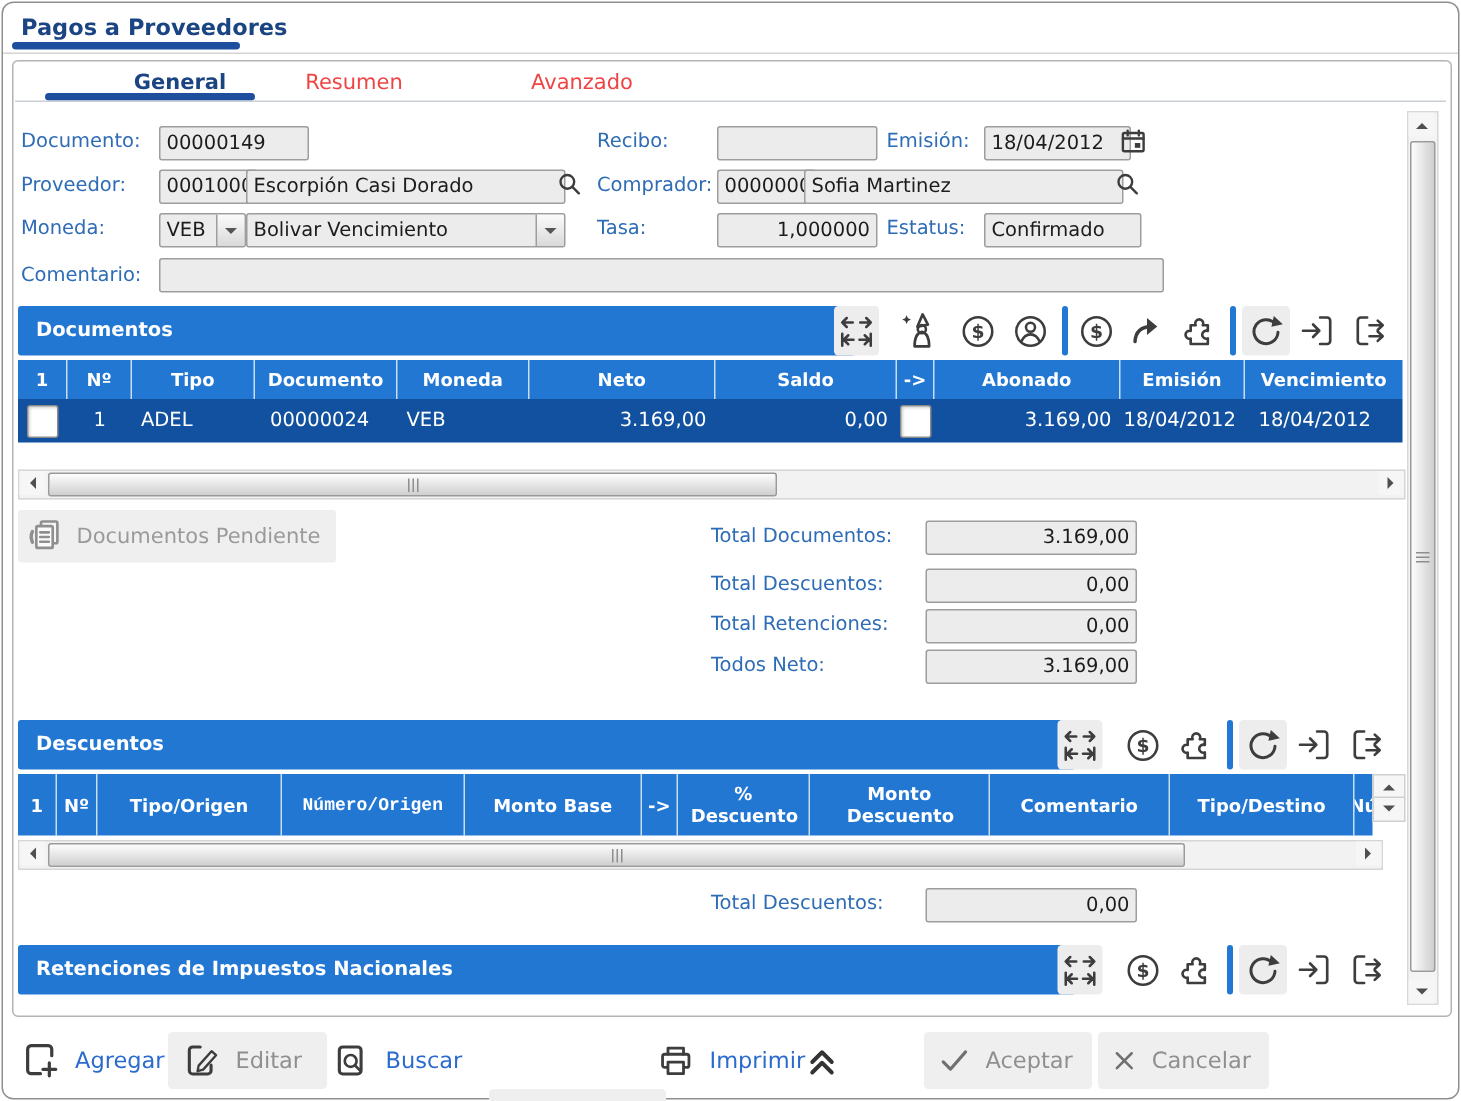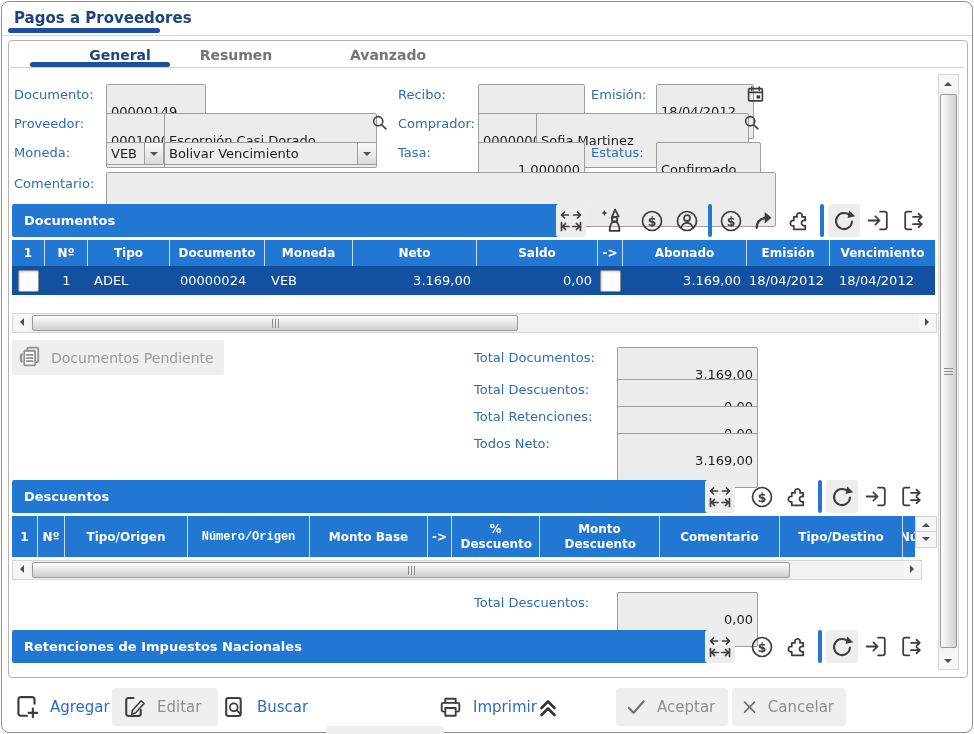--- a/index.html
+++ b/index.html
@@ -6,26 +6,26 @@
   .screen{position:relative;width:974px;height:734px;background:#fff;
           font-family:"DejaVu Sans","Liberation Sans",sans-serif;overflow:hidden;}
   .abs{position:absolute;box-sizing:border-box;}
   .window-frame{position:absolute;inset:1px;border:1px solid #8f8f8f;border-radius:8px;background:#fff;}
   .panel-frame{position:absolute;left:8px;top:40px;width:958px;height:636px;border:1px solid #b3b3b3;border-radius:4px;background:#fff;}
   .win-title{position:absolute;left:14px;top:9px;font-size:15px;font-weight:bold;color:#1b4482;}
   .title-underline{position:absolute;left:8px;top:28px;width:152px;height:5px;background:#1d4f9e;border-radius:3px;}
   .title-divider{position:absolute;left:2px;top:35px;width:970px;height:1px;background:#d4d4d4;}
   .tab{position:absolute;top:47px;font-size:14px;transform:translateX(-50%);white-space:nowrap;}
   .tab.active{color:#1b4482;font-weight:bold;}
-  .tab.inactive{color:#737373;font-weight:bold;}
+  .tab.inactive{color:#ef4444;font-weight:normal;}
   .tab-underline{position:absolute;left:30px;top:62px;width:140px;height:5px;background:#1d4f9e;border-radius:3px;}
   .tab-divider{position:absolute;left:10px;top:67px;width:954px;height:1px;background:#c9cfd6;}
   .lbl{position:absolute;font-size:13px;color:#2e6cb5;white-space:nowrap;}
   .fld{position:absolute;height:21px;background:#ececec;border:1px solid #9d9d9d;border-radius:2px;
-       font-size:13px;color:#1c1c1c;display:flex;align-items:center;padding:16px 4px;overflow:hidden;white-space:nowrap;}
+       font-size:13px;color:#1c1c1c;display:flex;align-items:center;padding:0 4px;overflow:hidden;white-space:nowrap;}
   .fld.r{justify-content:flex-end;}
   .dd{display:flex;align-items:stretch;padding:0;}
   .dd .dtxt{flex:1;display:flex;align-items:center;padding:0 4px;overflow:hidden;white-space:nowrap;}
   .ddbtn{width:18px;border-left:1px solid #9d9d9d;background:linear-gradient(#fbfbfb,#d9d9d9);
          display:flex;align-items:center;justify-content:center;}
   .caret{width:0;height:0;border:4px solid transparent;border-top-color:#555;margin-top:4px;}
   .secbar{position:absolute;height:33px;background:#2277d3;border-radius:2px;display:flex;align-items:center;
           padding-left:12px;color:#fff;font-weight:bold;font-size:13px;}
   .tbico{position:absolute;width:28px;height:33px;display:flex;align-items:center;justify-content:center;}
   .tbico.bg{background:#ededed;border-radius:3px;}

